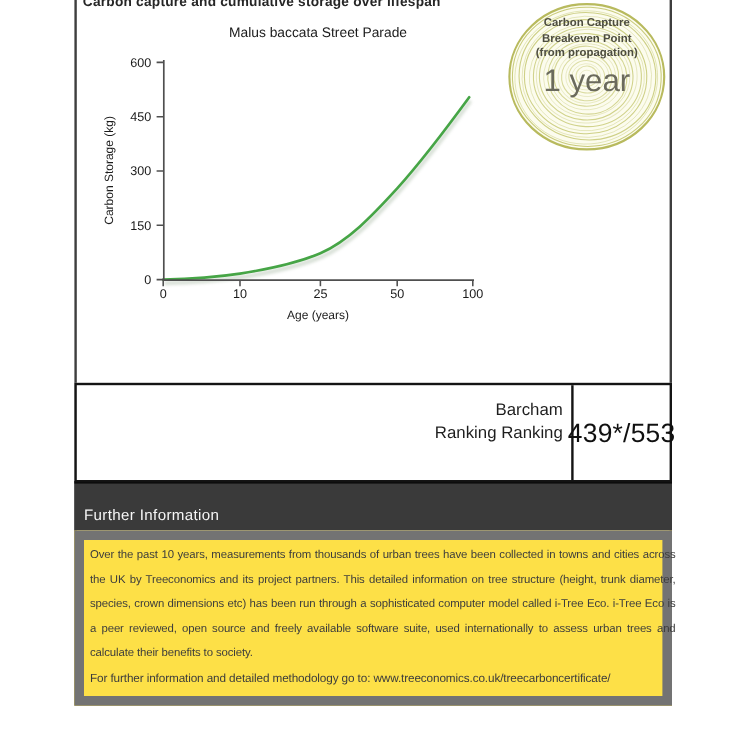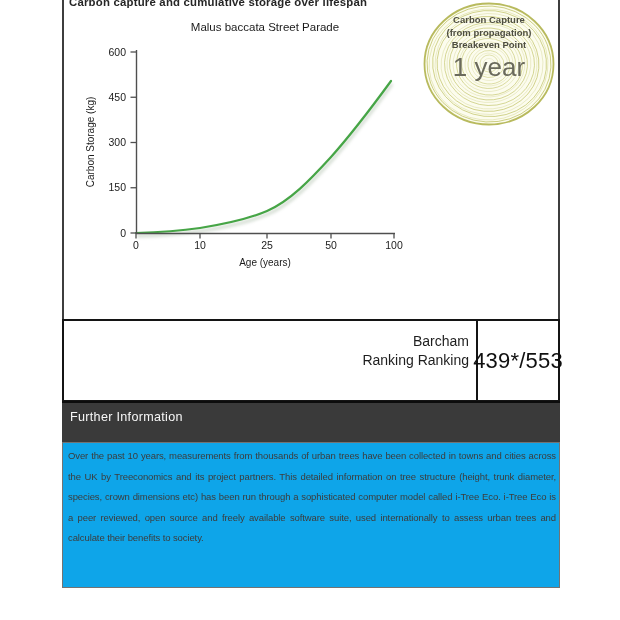--- a/index.html
+++ b/index.html
@@ -53,26 +53,26 @@
     width:82px; border-left:2.5px solid #141414;
     display:flex; align-items:center; justify-content:center;
   }
   #ranking-value { font-size:22px; color:#101010; letter-spacing:0.2px; }
 
   #further-info-bar {
     position:absolute; left:62px; top:401px; width:498px; height:41px;
     background:#3a3a3a; border-top:2px solid #0c0c0c;
   }
   #further-info-heading {
-    padding:7px 0 0 8px; font-size:12.6px; color:#f7f7f7; letter-spacing:0.3px;
+    padding:19px 0 0 8px; font-size:12.6px; color:#f7f7f7; letter-spacing:0.3px;
   }
 
   #info-box {
     position:absolute; left:62px; top:442px; width:498px; height:146px;
-    border:1px solid #737373; background:#0ea5e9;padding-left:32px;
+    border:8px solid #737373; background:#fde047;padding-left:32px;
   }
   #info-paragraph {
     position:absolute; left:5px; top:3px; width:488px;
     text-align:justify; font-size:9.5px; line-height:20.6px;
     letter-spacing:-0.1px; color:#3c3c3c;
   }
   #info-link {
     position:absolute; left:5px; top:110px; width:488px;
     font-size:9.8px; color:#3c3c3c; white-space:nowrap; letter-spacing:-0.1px;
   }
@@ -151,22 +151,22 @@
     <ellipse cx="68" cy="63.5" rx="21" ry="19.5" fill="none" stroke="#c6c873" stroke-width="0.9" opacity="0.65" transform="rotate(5 68 63)"></ellipse>
     <ellipse cx="68.5" cy="63" rx="18" ry="16.5" fill="none" stroke="#d2d490" stroke-width="0.8" opacity="0.45" transform="rotate(-2 68 63)"></ellipse>
     <ellipse cx="68" cy="63" rx="15" ry="13.5" fill="none" stroke="#c6c873" stroke-width="0.9" opacity="0.6" transform="rotate(6 68 63)"></ellipse>
     <ellipse cx="67.5" cy="63" rx="12" ry="11" fill="none" stroke="#d2d490" stroke-width="0.8" opacity="0.4" transform="rotate(-4 68 63)"></ellipse>
     <ellipse cx="68" cy="62.5" rx="9" ry="8.5" fill="none" stroke="#c6c873" stroke-width="0.9" opacity="0.55" transform="rotate(3 68 63)"></ellipse>
     <ellipse cx="68" cy="63" rx="6" ry="5.5" fill="none" stroke="#d2d490" stroke-width="0.8" opacity="0.4"></ellipse>
   </svg>
   <div id="badge-text">
     <div id="badge-lines">
       <div class="badge-line">Carbon Capture</div>
+      <div class="badge-line">Breakeven Point</div>
       <div class="badge-line">(from propagation)</div>
-      <div class="badge-line">Breakeven Point</div>
     </div>
     <div id="badge-value">1 year</div>
   </div>
 
 
   <div id="ranking-box">
     <div id="ranking-left">
       <div id="ranking-title">
         <div>Barcham</div>
         <div>Ranking Ranking</div>
@@ -176,15 +176,16 @@
       <span id="ranking-value">439*/553</span>
     </div>
   </div>
 
   <div id="further-info-bar">
     <div id="further-info-heading">Further Information</div>
   </div>
 
   <div id="info-box">
     <div id="info-paragraph">Over the past 10 years, measurements from thousands of urban trees have been collected in towns and cities across the UK by Treeconomics and its project partners. This detailed information on tree structure (height, trunk diameter, species, crown dimensions etc) has been run through a sophisticated computer model called i-Tree Eco. i-Tree Eco is a peer reviewed, open source and freely available software suite, used internationally to assess urban trees and calculate their benefits to society.</div>
+    <div id="info-link">For further information and detailed methodology go to: www.treeconomics.co.uk/treecarboncertificate/</div>
   </div>
 
 </div>
 
 </body></html>

